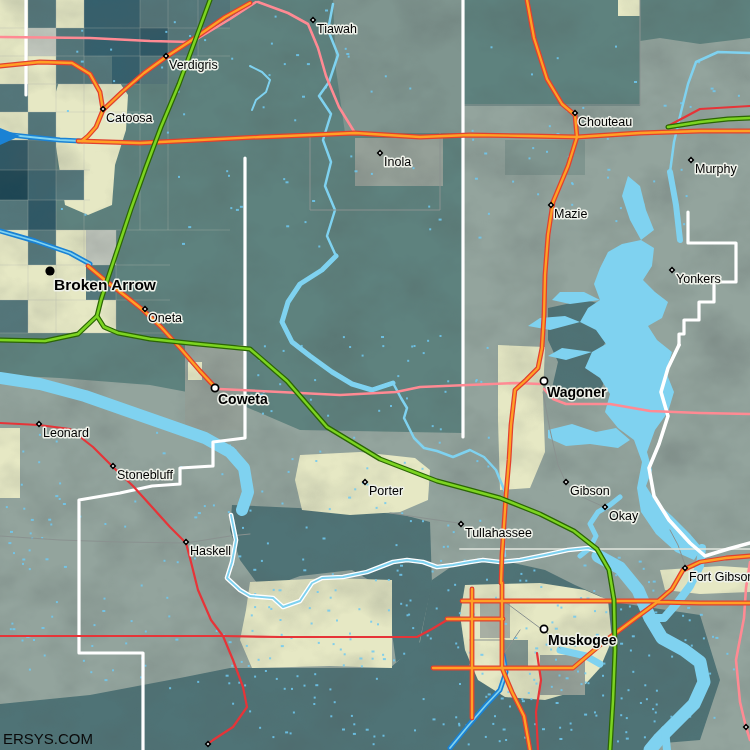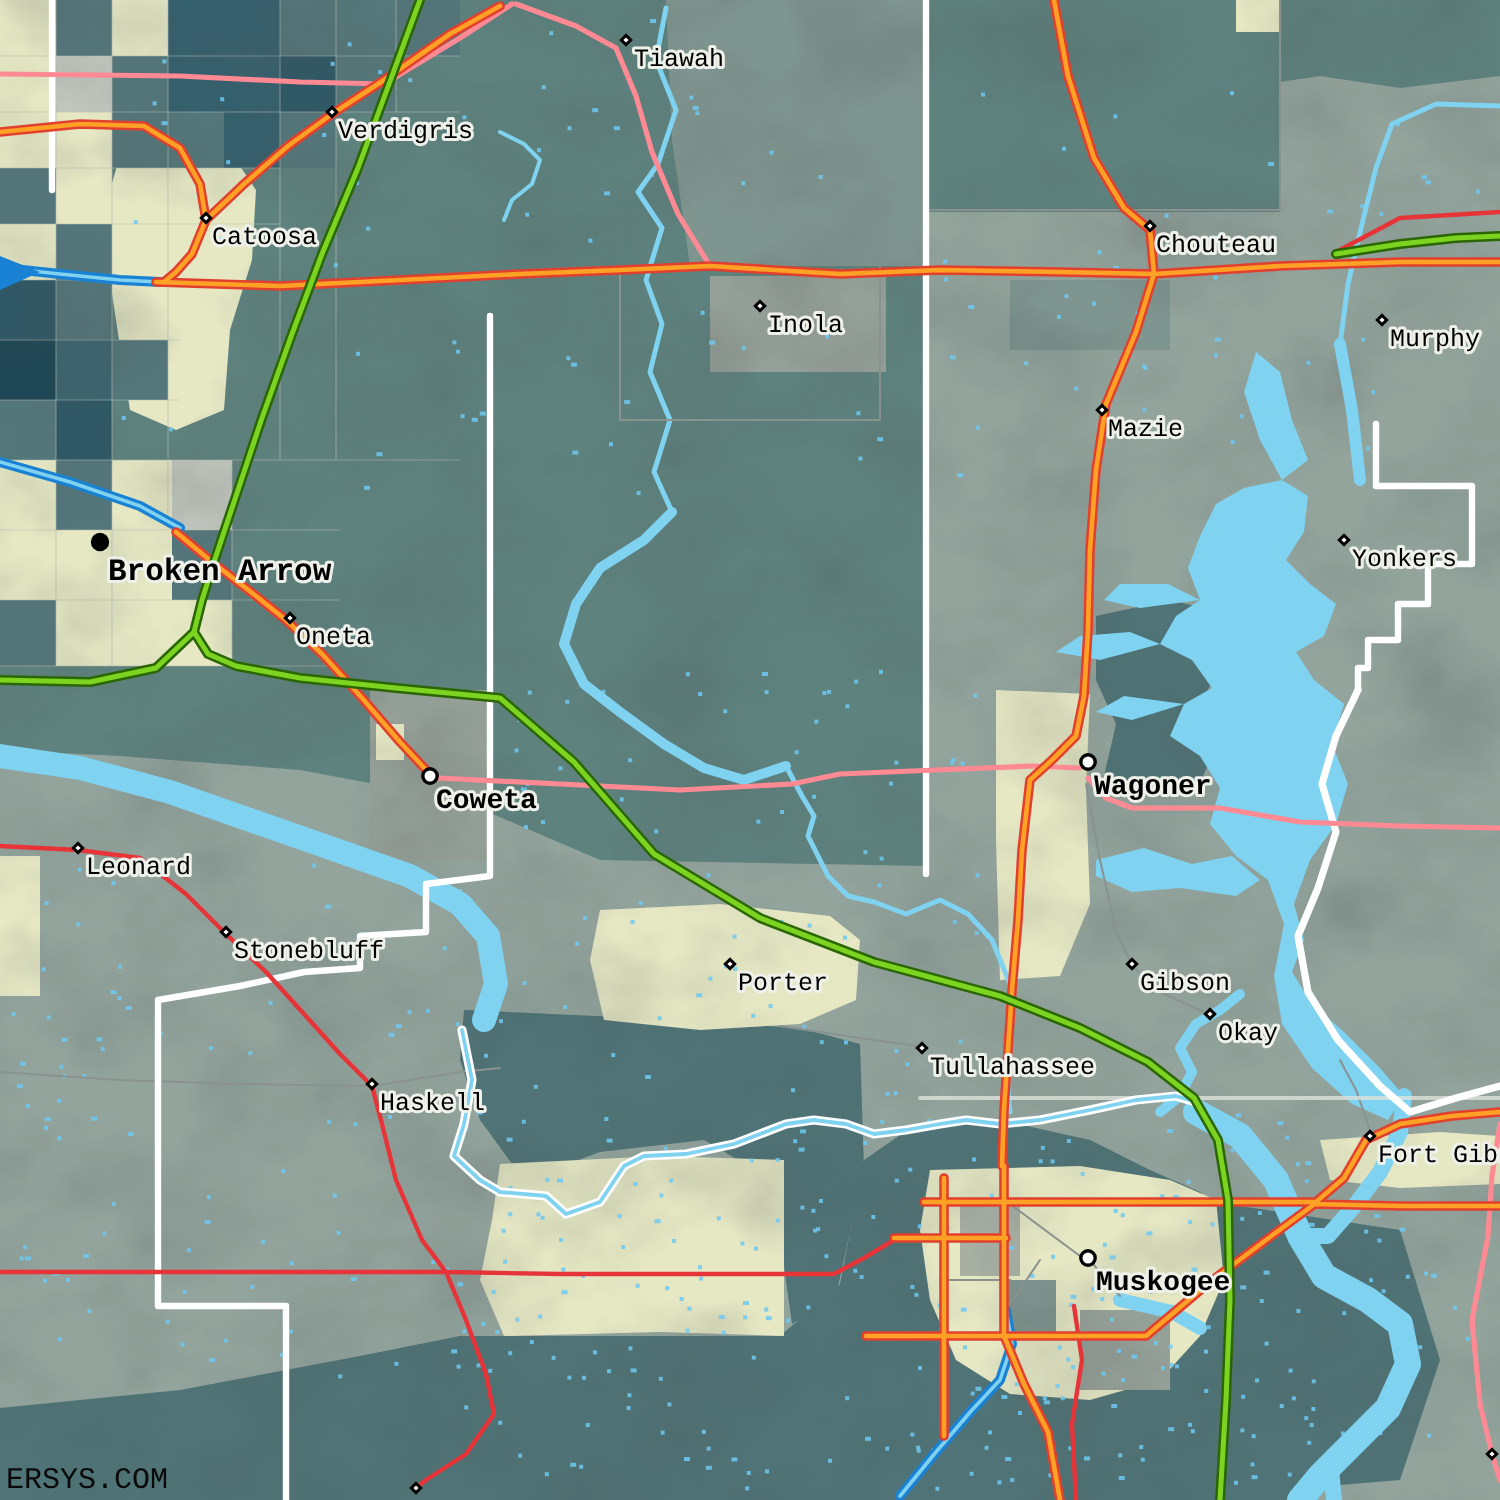--- a/index.html
+++ b/index.html
@@ -1,16 +1,16 @@
 <!DOCTYPE html>
 <html><head>
 <meta charset="utf-8">
 <style>
   html,body{margin:0;padding:0;background:#222;}
-  .map-wrap{width:750px;height:750px;position:relative;overflow:hidden;font-family:Liberation Mono, monospace;}
+  .map-wrap{width:750px;height:750px;position:relative;overflow:hidden;font-family:Liberation Sans, sans-serif;}
   svg{display:block;}
   .rd{fill:none;stroke-linecap:round;stroke-linejoin:round;}
   .w-orange-c{stroke-width:4.8;}
   .w-orange{stroke-width:2.3;}
   .w-green-c{stroke-width:5;}
   .w-green{stroke-width:2.5;}
   .w-pink{stroke-width:2.6;}
   .w-red{stroke-width:2.2;}
   .w-white{stroke-width:3.2;}
   .w-gray{stroke-width:1;}

